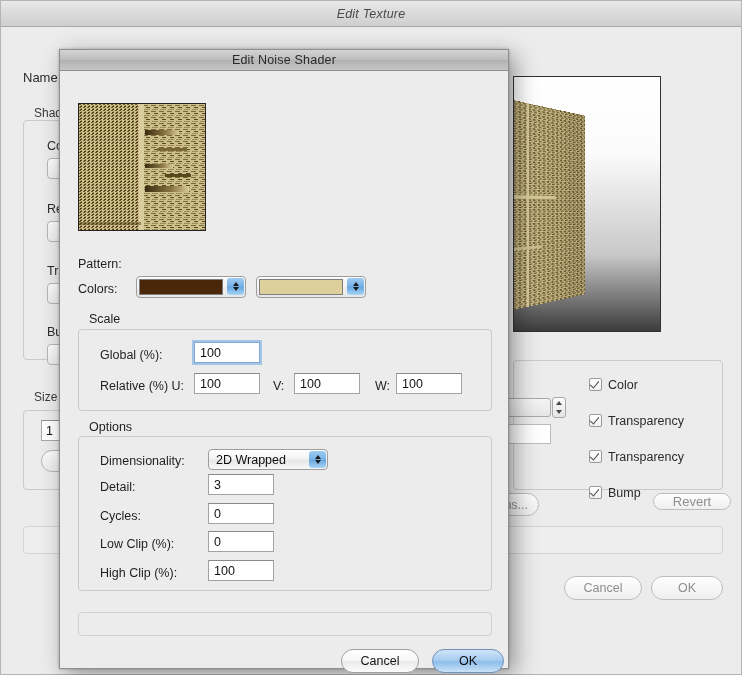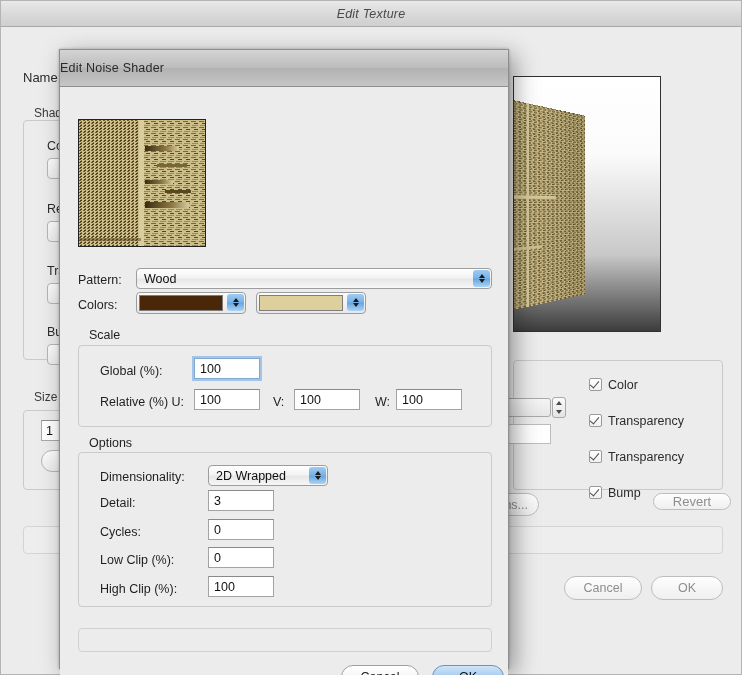--- a/index.html
+++ b/index.html
@@ -301,25 +301,26 @@
   .dlg {
     position: absolute;
     left: 59px; top: 49px;
     width: 450px; height: 620px;
     background: #ececec;
     border: 1px solid #8e8e8e;
     box-sizing: border-box;
     box-shadow: 6px 6px 22px rgba(0,0,0,0.38), 0 0 3px rgba(0,0,0,0.25);
   }
   .dlg-titlebar {
-    height: 37px;
+    height: 21px;
     background: linear-gradient(to bottom, #d4d4d4 0%, #bdbdbd 48%, #b2b2b2 52%, #c6c6c6 100%);
     border-bottom: 1px solid #8f8f8f;
     display: flex;
     align-items: center;
+    justify-content: center;
     box-sizing: border-box;
   }
   .dlg-title-text {
     font-size: 12.5px;
     color: #2a2a2a;
     letter-spacing: 0.2px;
   }
   .dlg-body {
     position: relative;
     width: 100%;
@@ -588,27 +589,20 @@
           <rect x="66" y="26" width="34" height="5" fill="url(#bandFade)"></rect>
           <rect x="66" y="60" width="28" height="4" fill="url(#bandFade)"></rect>
           <rect x="66" y="82" width="44" height="6" fill="url(#bandFade)"></rect>
           <rect x="78" y="44" width="30" height="3" fill="#7b6735"></rect>
           <rect x="86" y="70" width="26" height="3" fill="#5a471d"></rect>
           <rect x="0" y="118" width="62" height="3" fill="#5a471d" opacity="0.5"></rect>
         </svg>
       </div>
 
       <span class="row-label" style="left:18px; top:186px;">Pattern:</span>
-      <div class="popup" style="left:76px; top:181px; width:356px;">
-        <span>Wood</span>
-        <span class="popup-arrows">
-          <span class="pa-up"></span>
-          <span class="pa-dn"></span>
-        </span>
-      </div>
 
       <span class="row-label" style="left:18px; top:211px;">Colors:</span>
       <div class="colorwell" style="left:76px; top:205px; width:110px;">
         <span class="colorwell-swatch" id="sw1" style="width: 84px; background: rgb(74, 39, 9);"></span>
         <span class="popup-arrows">
           <span class="pa-up"></span>
           <span class="pa-dn"></span>
         </span>
       </div>
       <div class="colorwell" style="left:196px; top:205px; width:110px;">

